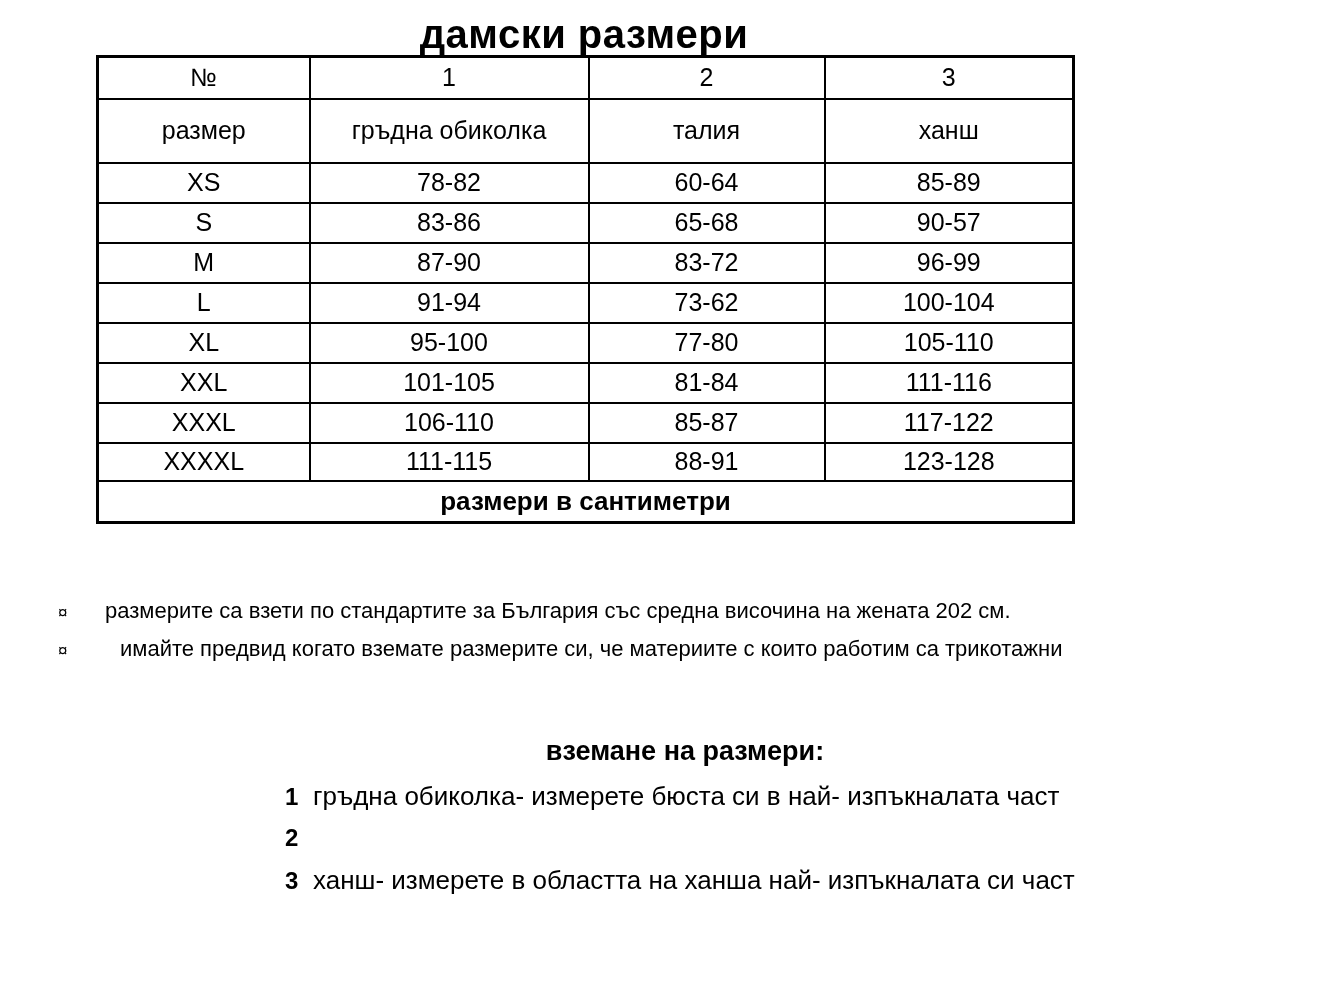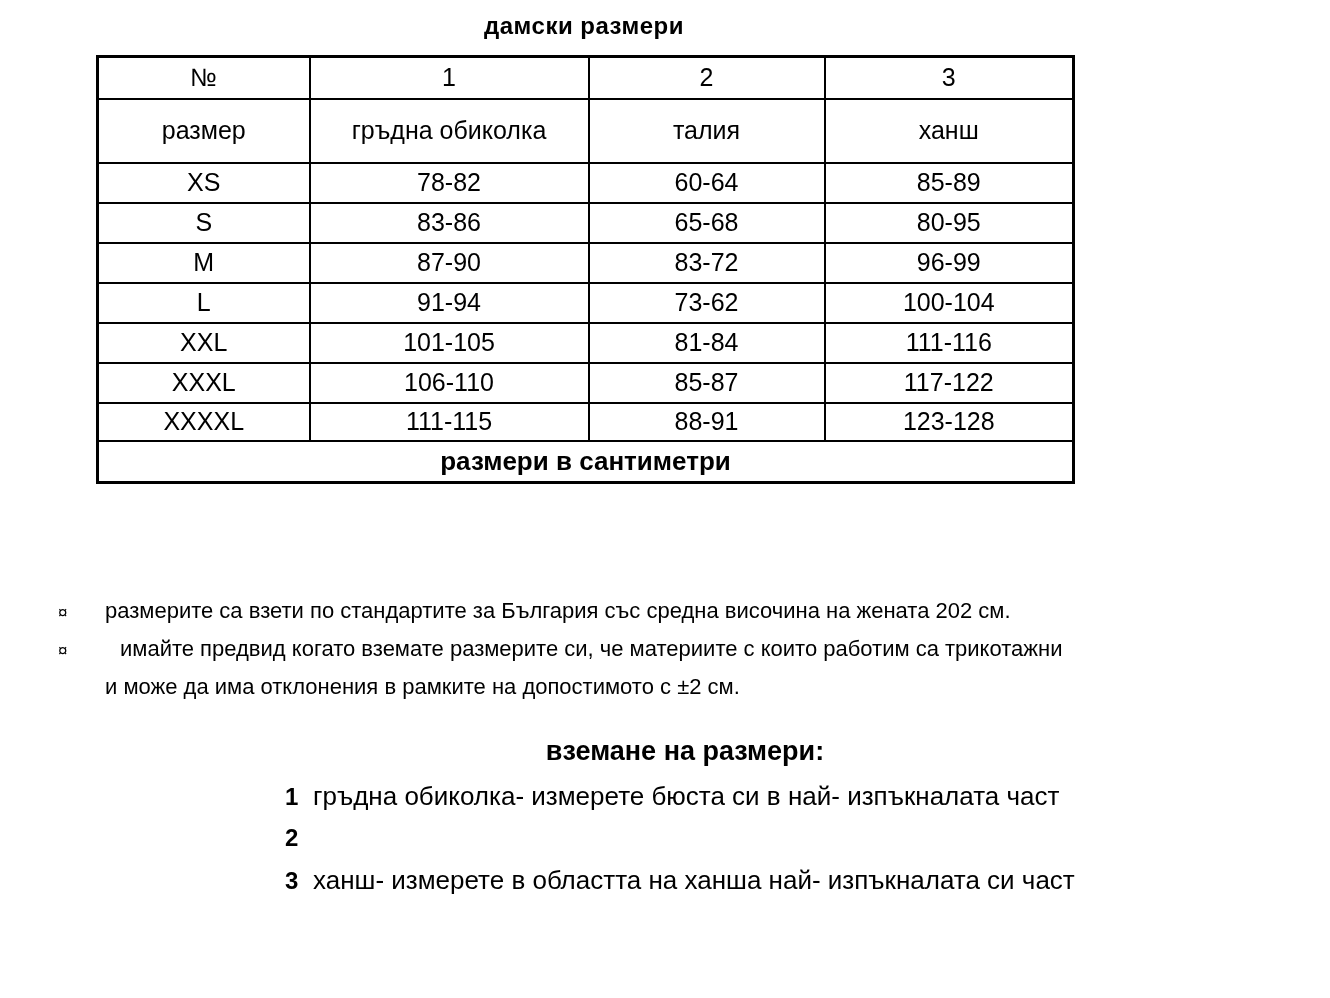--- a/index.html
+++ b/index.html
@@ -12,21 +12,21 @@
   .page {
     position: relative;
     width: 1330px; height: 998px;
     background: #ffffff;
     overflow: hidden;
   }
   .doc-title {
     position: absolute;
     top: 12px; left: 96px; width: 976px;
     text-align: center;
-    font-size: 24px;
+    font-size: 40px;
     font-weight: bold;
     letter-spacing: 0.5px;
   }
   table.size-table {
     position: absolute;
     top: 55px; left: 96px;
     width: 976px;
     border-collapse: collapse;
     table-layout: fixed;
     border: 3px solid #000;
@@ -120,33 +120,39 @@
       <tr class="r-data">
         <td>XS</td>
         <td>78-82</td>
         <td>60-64</td>
         <td>85-89</td>
       </tr>
       <tr class="r-data">
         <td>S</td>
         <td>83-86</td>
         <td>65-68</td>
-        <td>80-95</td>
+        <td>90-57</td>
       </tr>
       <tr class="r-data">
         <td>M</td>
         <td>87-90</td>
         <td>83-72</td>
         <td>96-99</td>
       </tr>
       <tr class="r-data">
         <td>L</td>
         <td>91-94</td>
         <td>73-62</td>
         <td>100-104</td>
+      </tr>
+      <tr class="r-data">
+        <td>XL</td>
+        <td>95-100</td>
+        <td>77-80</td>
+        <td>105-110</td>
       </tr>
       <tr class="r-data">
         <td>XXL</td>
         <td>101-105</td>
         <td>81-84</td>
         <td>111-116</td>
       </tr>
       <tr class="r-data">
         <td>XXXL</td>
         <td>106-110</td>
@@ -167,24 +173,20 @@
 
   <div class="notes">
     <div class="note-row">
       <span class="note-marker">¤</span>
       <span>размерите са взети по стандартите за България със средна височина на жената 202 см.</span>
     </div>
     <div class="note-row">
       <span class="note-marker">¤</span>
       <span class="note-text-indent">имайте предвид когато вземате размерите си, че материите с които работим са трикотажни</span>
     </div>
-    <div class="note-row">
-      <span class="note-marker"></span>
-      <span>и може да има отклонения в рамките на допостимото с ±2 см.</span>
-    </div>
   </div>
 
   <div class="measure-heading">вземане на размери:</div>
 
   <div class="measure-list">
     <div class="measure-item">
       <span class="measure-num">1</span>
       <span>гръдна обиколка- измерете бюста си в най- изпъкналата част</span>
     </div>
     <div class="measure-item">

